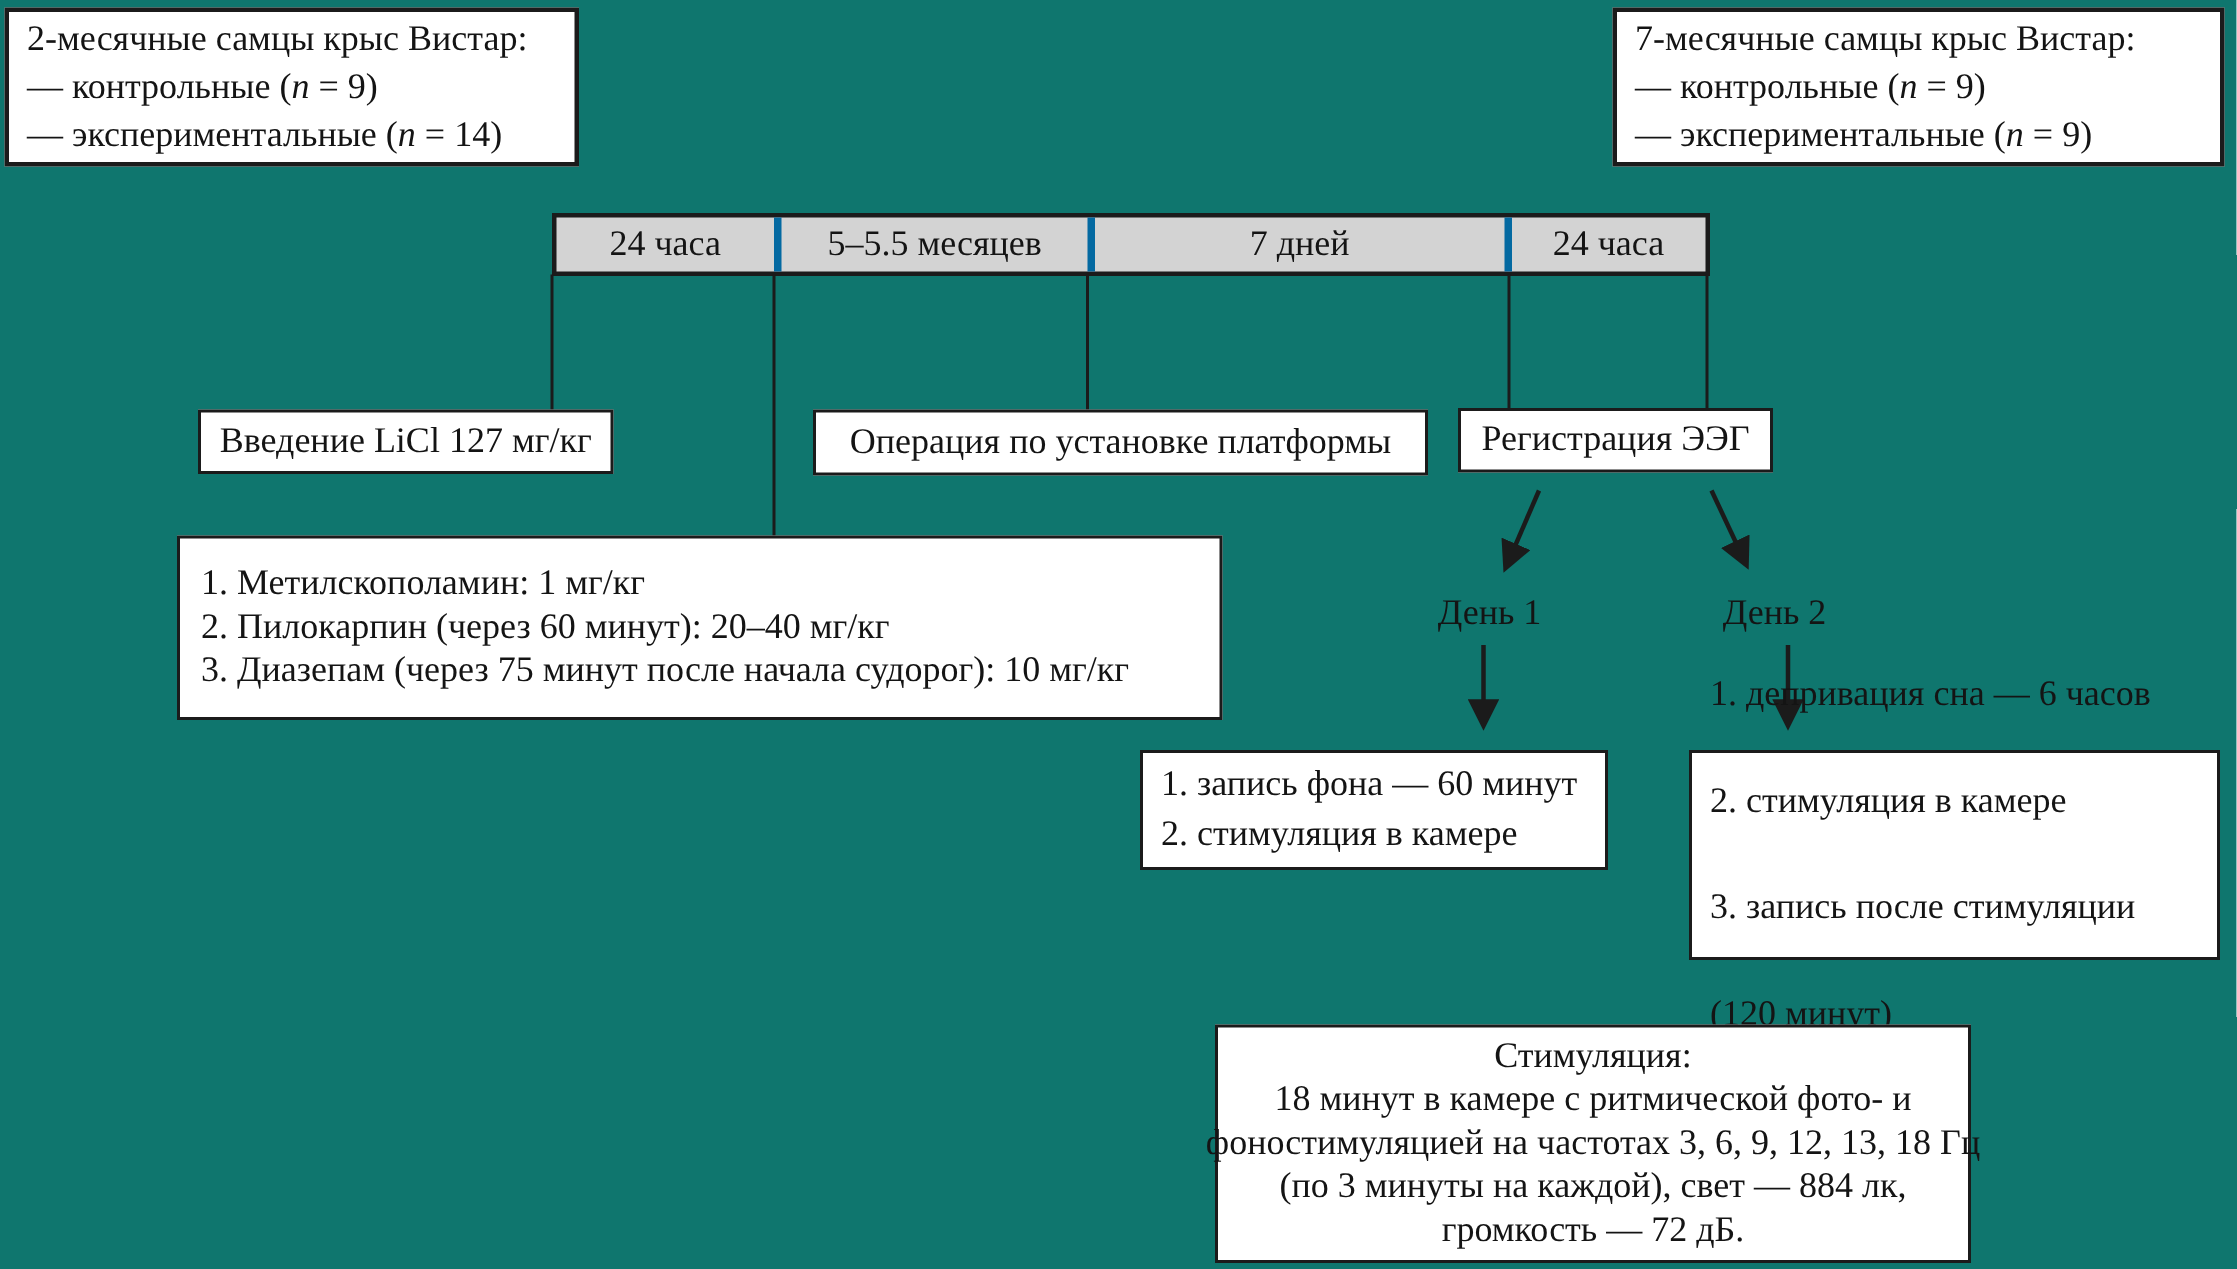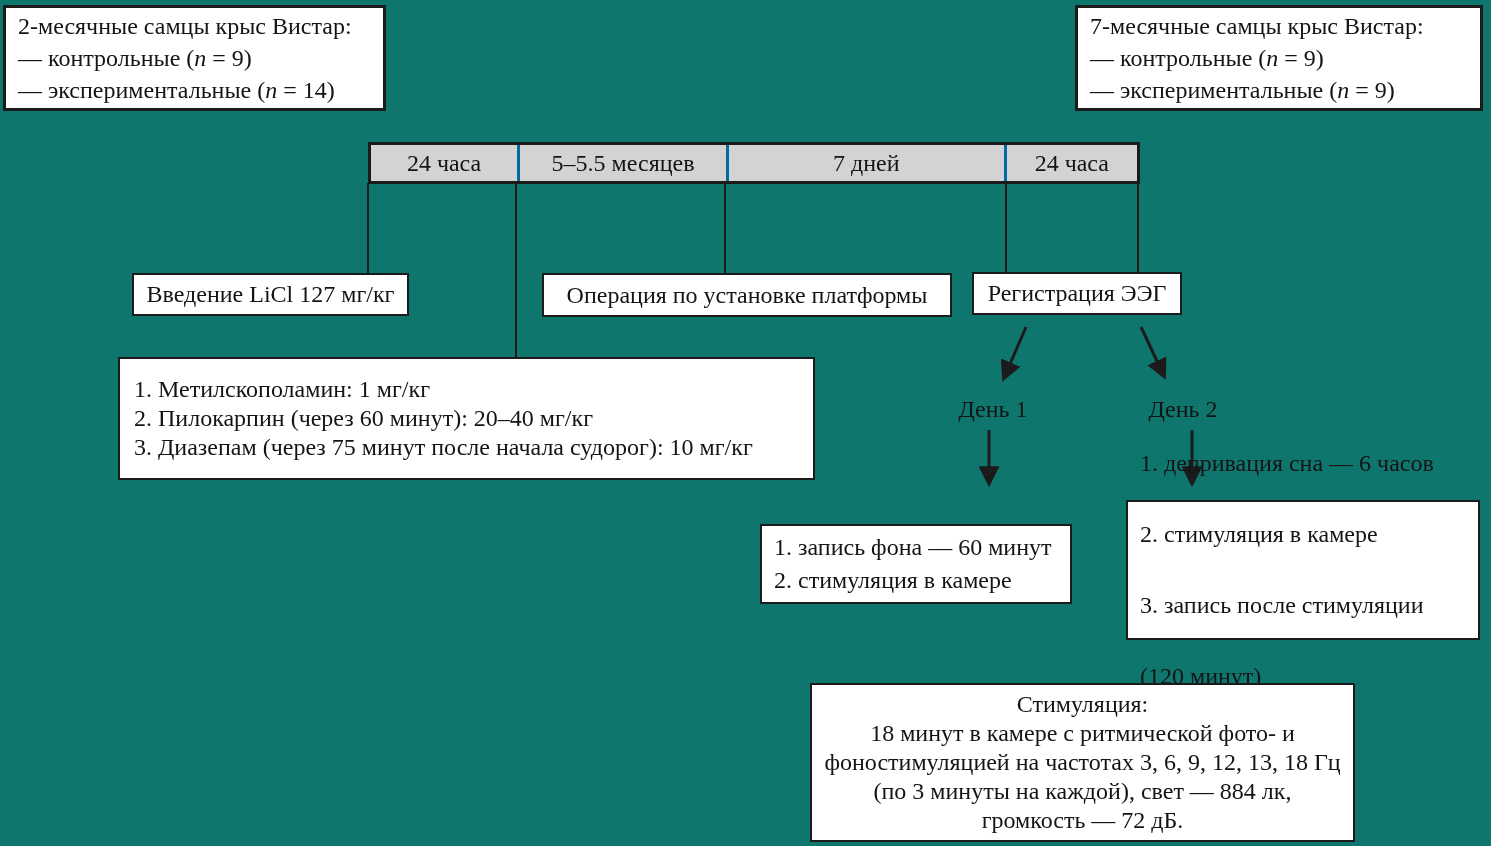--- a/index.html
+++ b/index.html
@@ -24,21 +24,21 @@
   .multiline .ln { white-space:nowrap; }
   .timeline {
     position:absolute; left:368px; top:142px; width:772px; height:42px;
     box-sizing:border-box; display:flex;
     border:3px solid #1b1b1b; background:#d3d3d3;
   }
   .timeline .cell {
     display:flex; align-items:center; justify-content:center;
     box-sizing:border-box; white-space:nowrap;
   }
-  .timeline .cell + .cell { border-left:3px solid #0369a1; }
+  .timeline .cell + .cell { border-left:5px solid #0369a1; }
   .vline { position:absolute; width:2px; background:#1b1b1b; }
   .daylabel { position:absolute; width:110px; text-align:center; white-space:nowrap; }
   .overlay { position:absolute; left:0; top:0; pointer-events:none; }
   i.var { font-style:italic; font-family:"Liberation Serif","DejaVu Serif",serif; }
 </style>
 </head>
 <body>
 
 <div class="canvas">
 
@@ -85,33 +85,33 @@
       <marker id="arrowhead" viewBox="0 0 10 10" refX="8" refY="5" markerWidth="7" markerHeight="7" orient="auto-start-reverse">
         <path d="M0,0 L10,5 L0,10 z" fill="#1b1b1b"></path>
       </marker>
     </defs>
     <line x1="1026" y1="327" x2="1004" y2="378" stroke="#1b1b1b" stroke-width="3" marker-end="url(#arrowhead)"></line>
     <line x1="1141" y1="327" x2="1164" y2="376" stroke="#1b1b1b" stroke-width="3" marker-end="url(#arrowhead)"></line>
     <line x1="989" y1="430" x2="989" y2="483" stroke="#1b1b1b" stroke-width="3" marker-end="url(#arrowhead)"></line>
     <line x1="1192" y1="430" x2="1192" y2="483" stroke="#1b1b1b" stroke-width="3" marker-end="url(#arrowhead)"></line>
   </svg>
 
-  <div class="box multiline" style="left:760px; top:524px; width:312px; height:80px; padding:2px 12px; line-height:33px;">
+  <div class="box multiline" style="left:760px; top:500px; width:312px; height:80px; padding:2px 12px; line-height:33px;">
     <div class="ln">1. запись фона — 60 минут</div>
     <div class="ln">2. стимуляция в камере</div>
   </div>
 
   <div class="box multiline" style="left:1126px; top:500px; width:354px; height:140px; padding:2px 12px; line-height:31px;gap:40px;">
     <div class="ln">1. депривация сна — 6 часов</div>
     <div class="ln">2. стимуляция в камере</div>
     <div class="ln">3. запись после стимуляции</div>
     <div class="ln">(120 минут)</div>
   </div>
 
-  <div class="box multiline" style="left:810px; top:683px; width:545px; height:159px; padding:2px 8px; line-height:29px; align-items:center;font-family:Liberation Serif, serif;">
+  <div class="box multiline" style="left:810px; top:683px; width:504px; height:159px; padding:2px 8px; line-height:29px; align-items:center;font-family:Liberation Serif, serif;">
     <div class="ln">Стимуляция:</div>
     <div class="ln">18 минут в камере с ритмической фото- и</div>
     <div class="ln">фоностимуляцией на частотах 3, 6, 9, 12, 13, 18 Гц</div>
     <div class="ln">(по 3 минуты на каждой), свет — 884 лк,</div>
     <div class="ln">громкость — 72 дБ.</div>
   </div>
 
 </div>
 
 </body></html>

